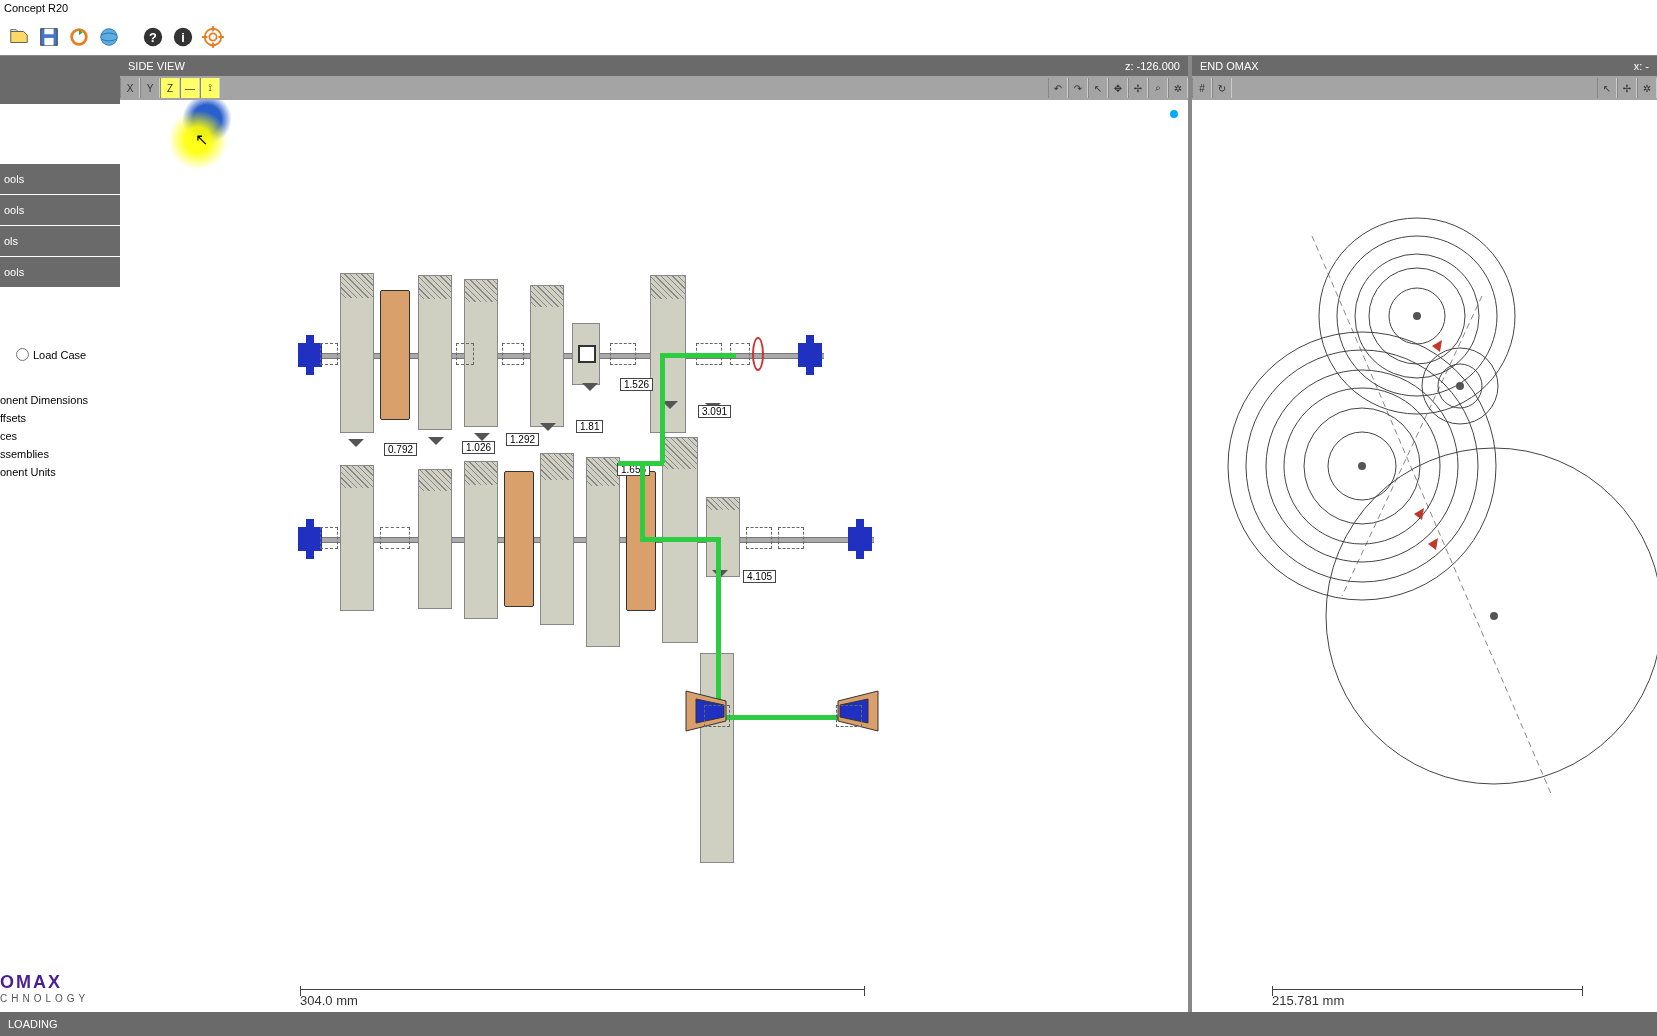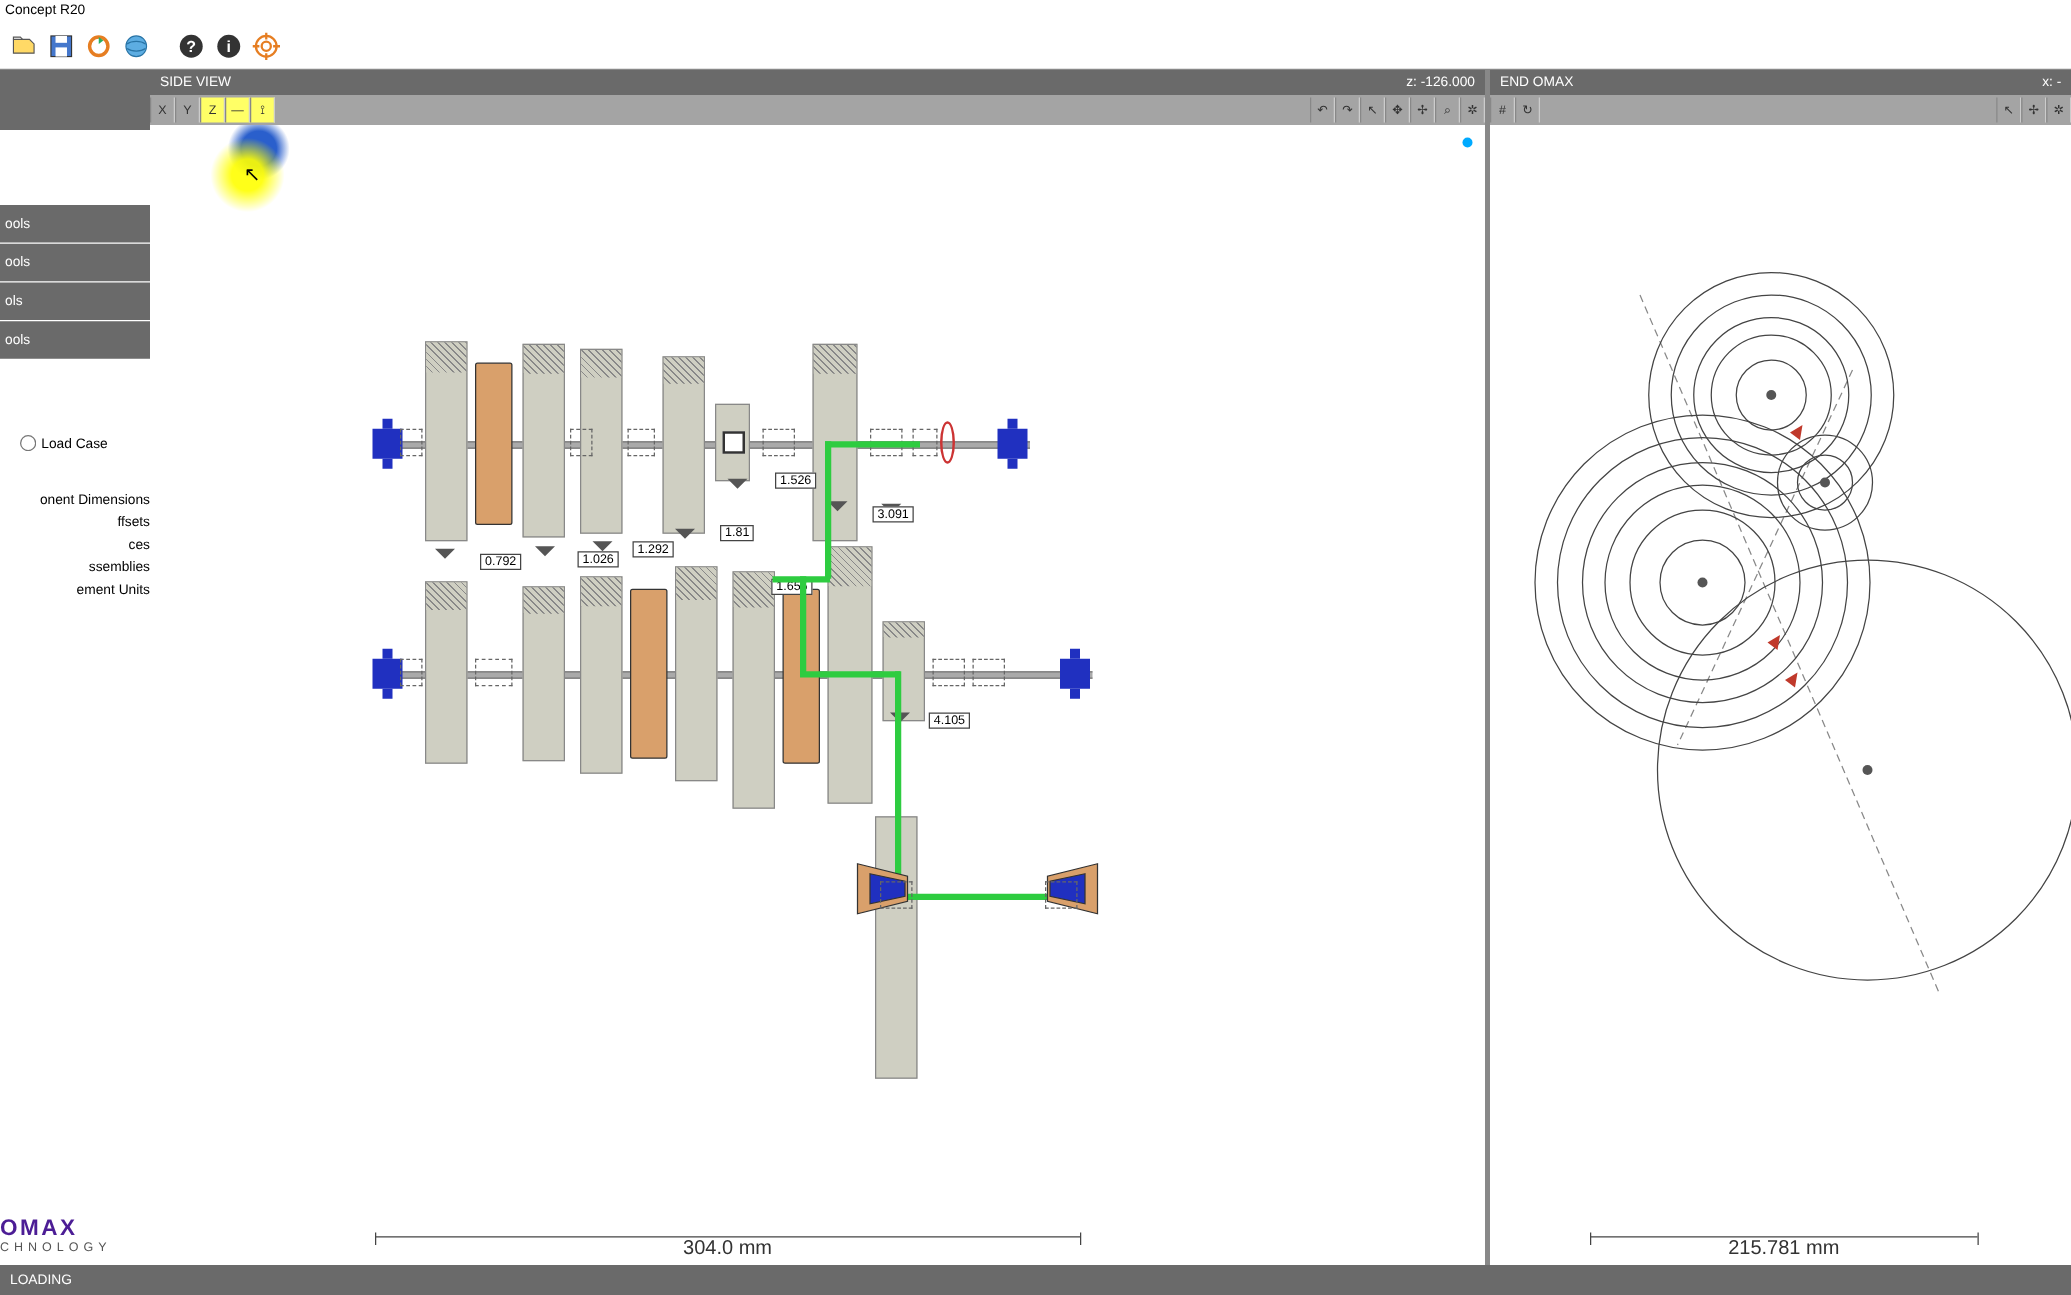--- a/index.html
+++ b/index.html
@@ -13,21 +13,21 @@
 
 .main-area { display: flex; height: calc(100% - 18px - 38px - 24px); }
 
 .sidebar { width: 120px; background: #fff; display: flex; flex-direction: column; position: relative; }
 .sidebar-toolbar { height: 48px; background: #6a6a6a; }
 .sidebar-spacer { height: 60px; }
 .sidebar-section { height: 30px; background: #6a6a6a; color: #fff; font-size: 11px; display: flex; align-items: center; padding-left: 4px; margin-bottom: 1px; cursor: pointer; }
 .sidebar-radio { margin-top: 60px; display: flex; align-items: center; gap: 4px; font-size: 11px; padding-left: 16px; }
 .sidebar-radio input { margin: 0; }
 .sidebar-links { margin-top: 30px; font-size: 11px; line-height: 18px; }
-.sidebar-links div { cursor: pointer; text-align: right; }
+.sidebar-links div { cursor: pointer; }
 .logo { position: absolute; bottom: 0; left: 0; width: 100%; height: 40px; }
 .logo-text1 { font-size: 18px; font-weight: bold; color: #4c1d95; letter-spacing: 2px; }
 .logo-text2 { font-size: 10px; color: #555; letter-spacing: 4px; }
 
 .canvas-side { flex: 1; display: flex; flex-direction: column; position: relative; border-right: 4px solid #888; }
 .canvas-end { width: 465px; display: flex; flex-direction: column; position: relative; }
 
 .view-header { height: 20px; background: #6a6a6a; color: #fff; font-size: 11px; display: flex; align-items: center; padding: 0 8px; justify-content: space-between; }
 .view-toolbar { height: 24px; background: #a4a4a4; display: flex; align-items: center; }
 .view-toolbar .vt-group-left { display: flex; }
@@ -53,21 +53,21 @@
 .label-ratio { position: absolute; font-size: 10px; background: #fff; border: 1px solid #444; padding: 0 3px; }
 .powerflow { position: absolute; background: #2ecc40; }
 .powerflow.v { width: 5px; }
 .powerflow.h { height: 5px; }
 .tiny-tri { position: absolute; width: 0; height: 0; border-left: 8px solid transparent; border-right: 8px solid transparent; border-top: 8px solid #555; }
 .center-box { position: absolute; width: 18px; height: 18px; background: #fff; border: 2px solid #333; }
 .dash-box { position: absolute; border: 1px dashed #666; }
 
 
 .endview-svg { width: 100%; height: 100%; }
-.ruler-label { position: absolute; font-size: 16px; color: #333; text-align: center; width: 100%; }
+.ruler-label { position: absolute; font-size: 13px; color: #333; width: 100%; }
 .ruler-line { position: absolute; height: 1px; border-top: 1px solid #444; }
 .ruler-tick { position: absolute; width: 1px; height: 10px; background: #444; }
 
 .statusbar { height: 24px; background: #6a6a6a; color: #fff; font-size: 11px; display: flex; align-items: center; padding-left: 8px; }
 
 .output-shaft { position: absolute; background: #cfcfc2; border: 1px solid #888; }
 .bevel-bearing { position: absolute; }
 .bevel-outer { fill: #d9a06b; stroke: #333; stroke-width: 1; }
 .bevel-inner { fill: #2030c0; stroke: #333; stroke-width: 1; }
 
@@ -145,21 +145,21 @@
     <div class="sidebar-section">ools</div>
     <div class="sidebar-radio">
       <input type="radio" style="">
       <span>Load Case</span>
     </div>
     <div class="sidebar-links">
       <div>onent Dimensions</div>
       <div>ffsets</div>
       <div>ces</div>
       <div>ssemblies</div>
-      <div>ement Units</div>
+      <div>onent Units</div>
     </div>
     <div class="logo">
       <div class="logo-text1">OMAX</div>
       <div class="logo-text2">CHNOLOGY</div>
     </div>
   </div>
 
   <div class="canvas-side">
     <div class="view-header">
       <span>SIDE VIEW</span>

